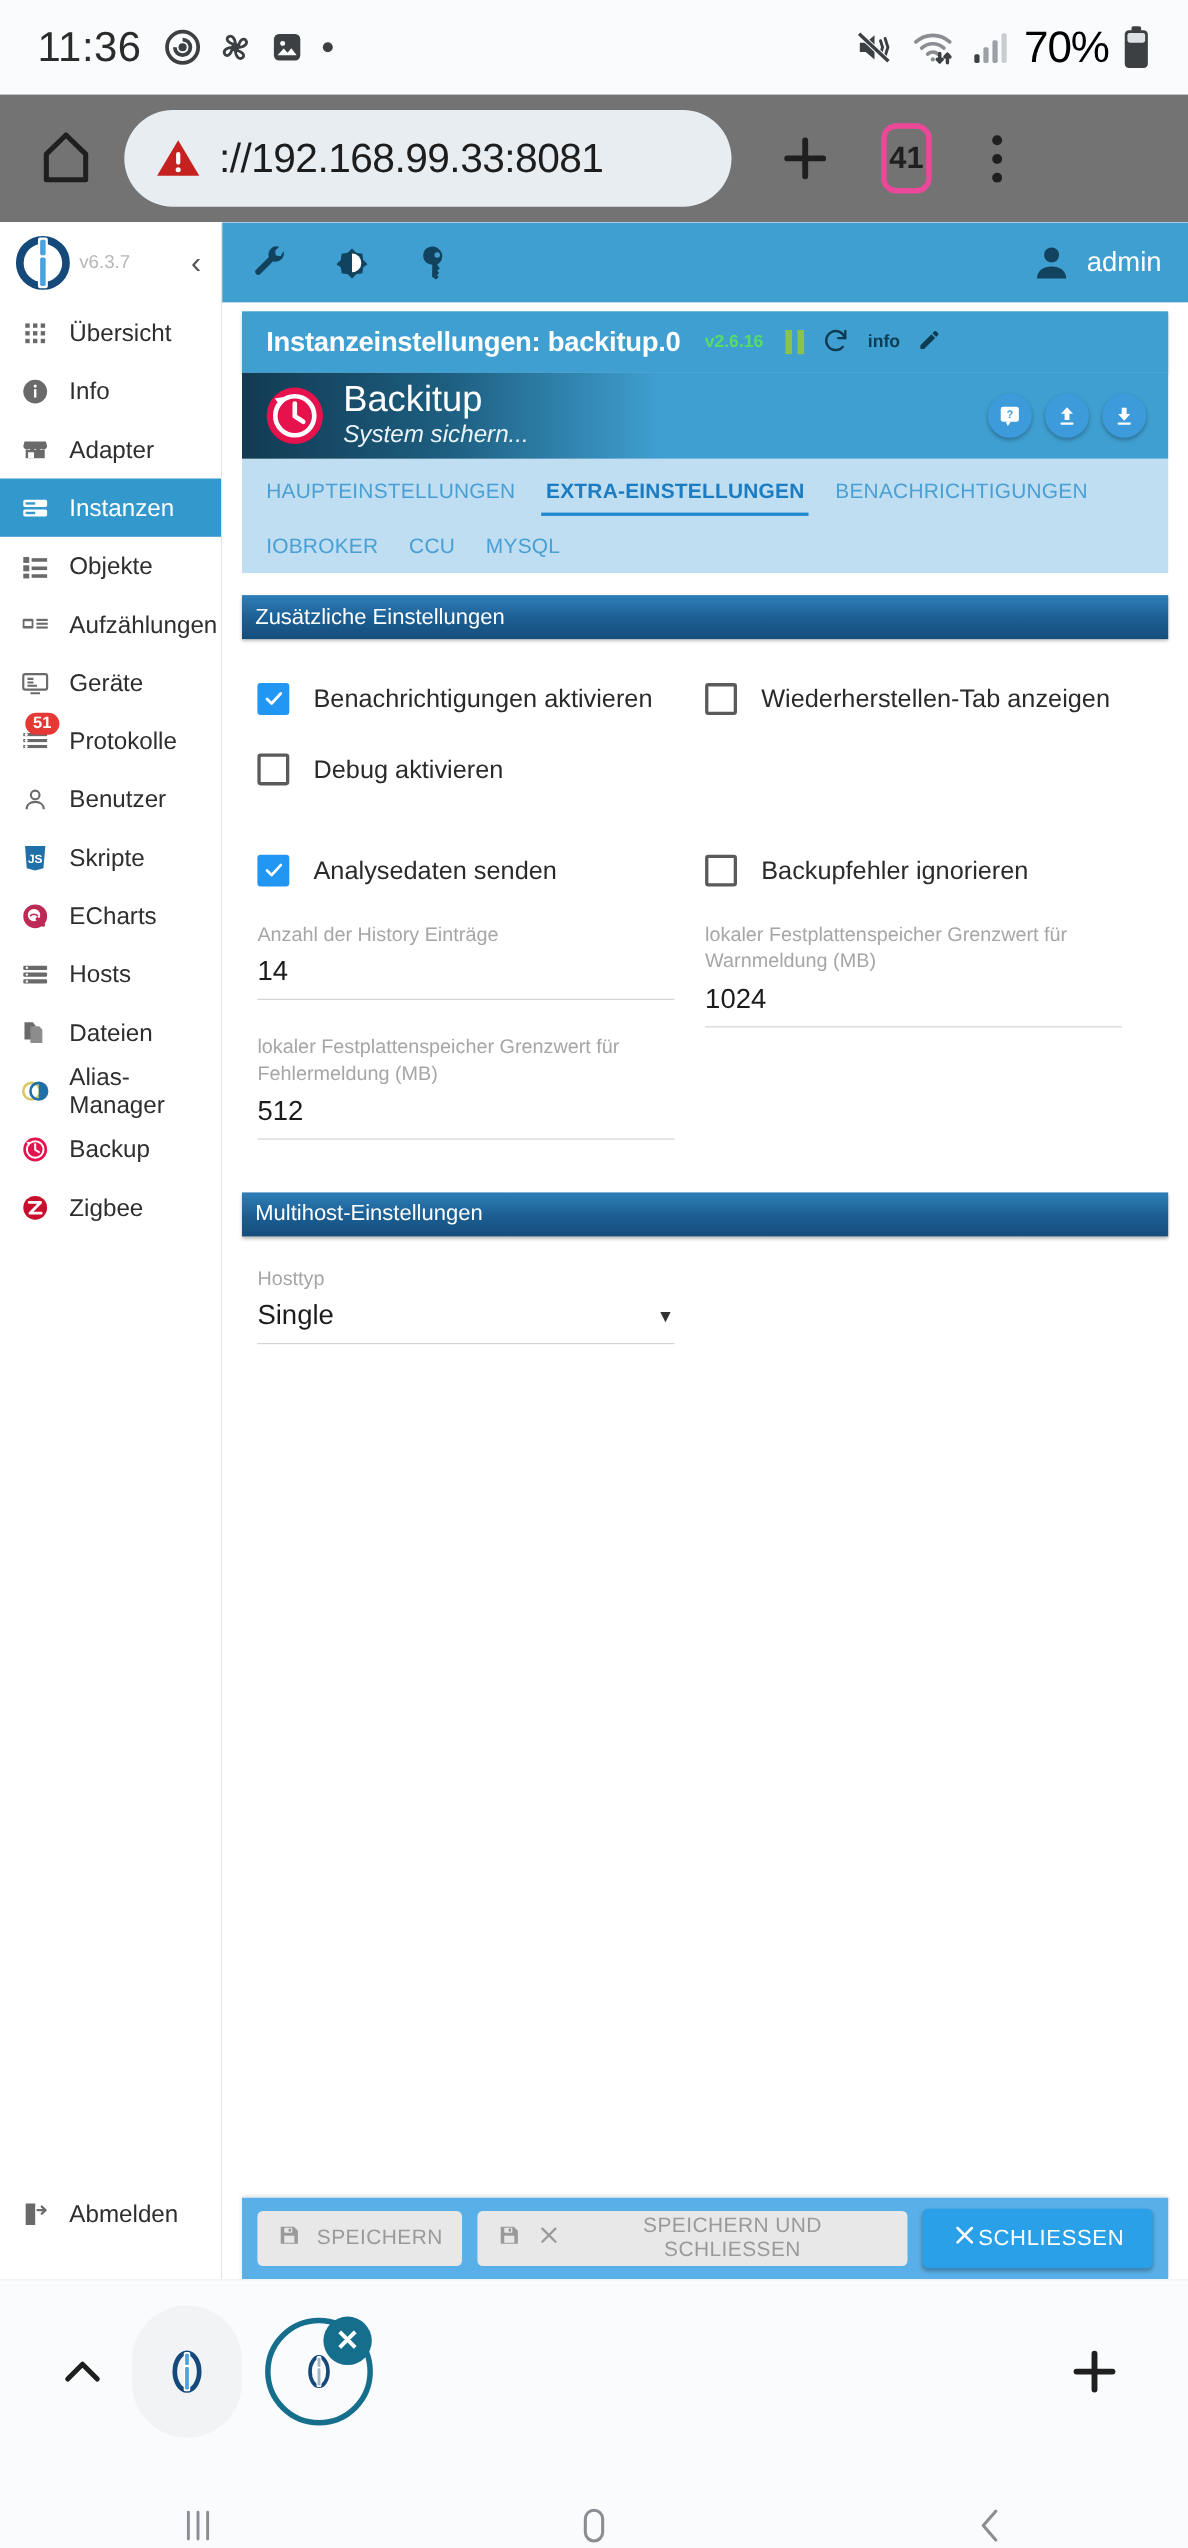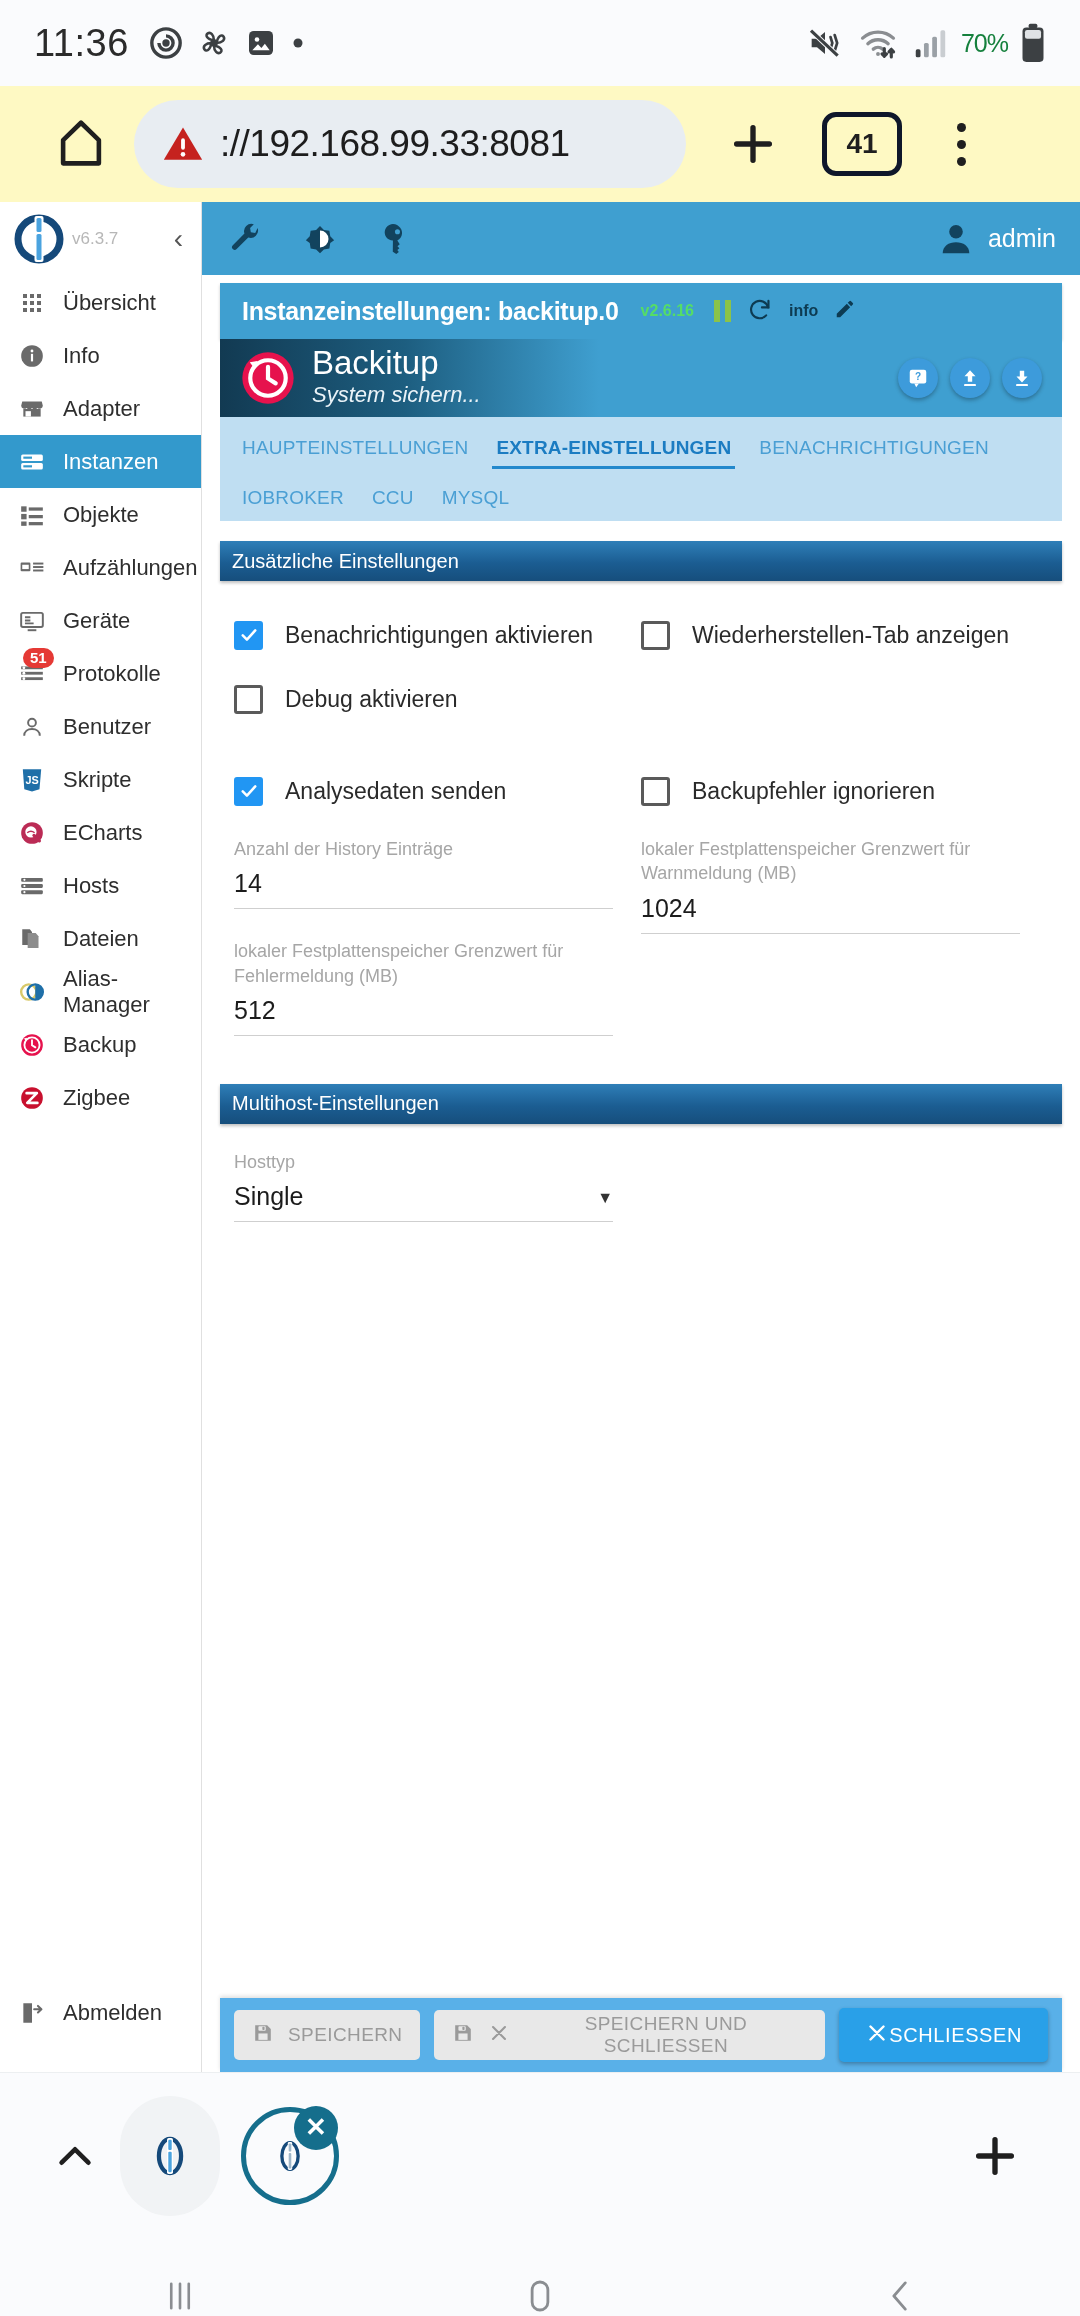--- a/index.html
+++ b/index.html
@@ -16,50 +16,50 @@
     display: flex; align-items: center;
     padding: 0 34px;
     background: #fafbfd;
   }
   .status-time {
     font-size: 38px; color: #2b2b2b; letter-spacing: .5px;
     font-weight: 400;
   }
   .status-left-icons { display: flex; align-items: center; gap: 14px; margin-left: 20px; }
   .status-right { margin-left: auto; display: flex; align-items: center; gap: 12px; }
-  .status-batt-text { font-size: 25px; color: #15803d; letter-spacing: -1px; }
+  .status-batt-text { font-size: 40px; color: #000000; letter-spacing: -1px; }
   .sicon { display: inline-flex; align-items: center; justify-content: center; }
 
   
   .browser-bar {
     height: 116px; width: 1080px;
     display: flex; align-items: center;
-    background: #fef9c3;
-    padding: 0 44px;
+    background: #737373;
+    padding: 0 23px;
   }
   .home-btn { width: 74px; height: 74px; display:flex; align-items:center; justify-content:center; }
   .urlbox {
     flex: 0 0 auto;
     width: 552px; height: 88px;
     background: #e8edf2;
     border-radius: 44px;
     display: flex; align-items: center;
     padding: 0 26px;
     margin-left: 16px;
   }
   .url-warn { margin-right: 14px; display:flex; }
   .url-text {
     font-size: 37px; color: #1d1d1d;
     white-space: nowrap; overflow: hidden;
     letter-spacing: -0.5px;
   }
   .newtab-btn { width: 86px; height: 86px; margin-left: 24px; display:flex; align-items:center; justify-content:center; }
   .tabcount-btn {
-    width: 80px; height: 64px; margin-left: 26px;
-    border: 5px solid #0f172a; border-radius: 14px;
+    width: 46px; height: 64px; margin-left: 26px;
+    border: 5px solid #ec4899; border-radius: 14px;
     display: flex; align-items: center; justify-content: center;
     font-size: 28px; font-weight: 700; color: #1f1f1f;
   }
   .menu-btn { width: 70px; height: 86px; margin-left: 24px; display:flex; flex-direction:column; align-items:center; justify-content:center; gap:8px; }
   .menu-dot { width: 9px; height: 9px; border-radius: 50%; background: #1f1f1f; }
 
   
   .viewport {
     position: relative;
     width: 1080px; height: 1870px;

